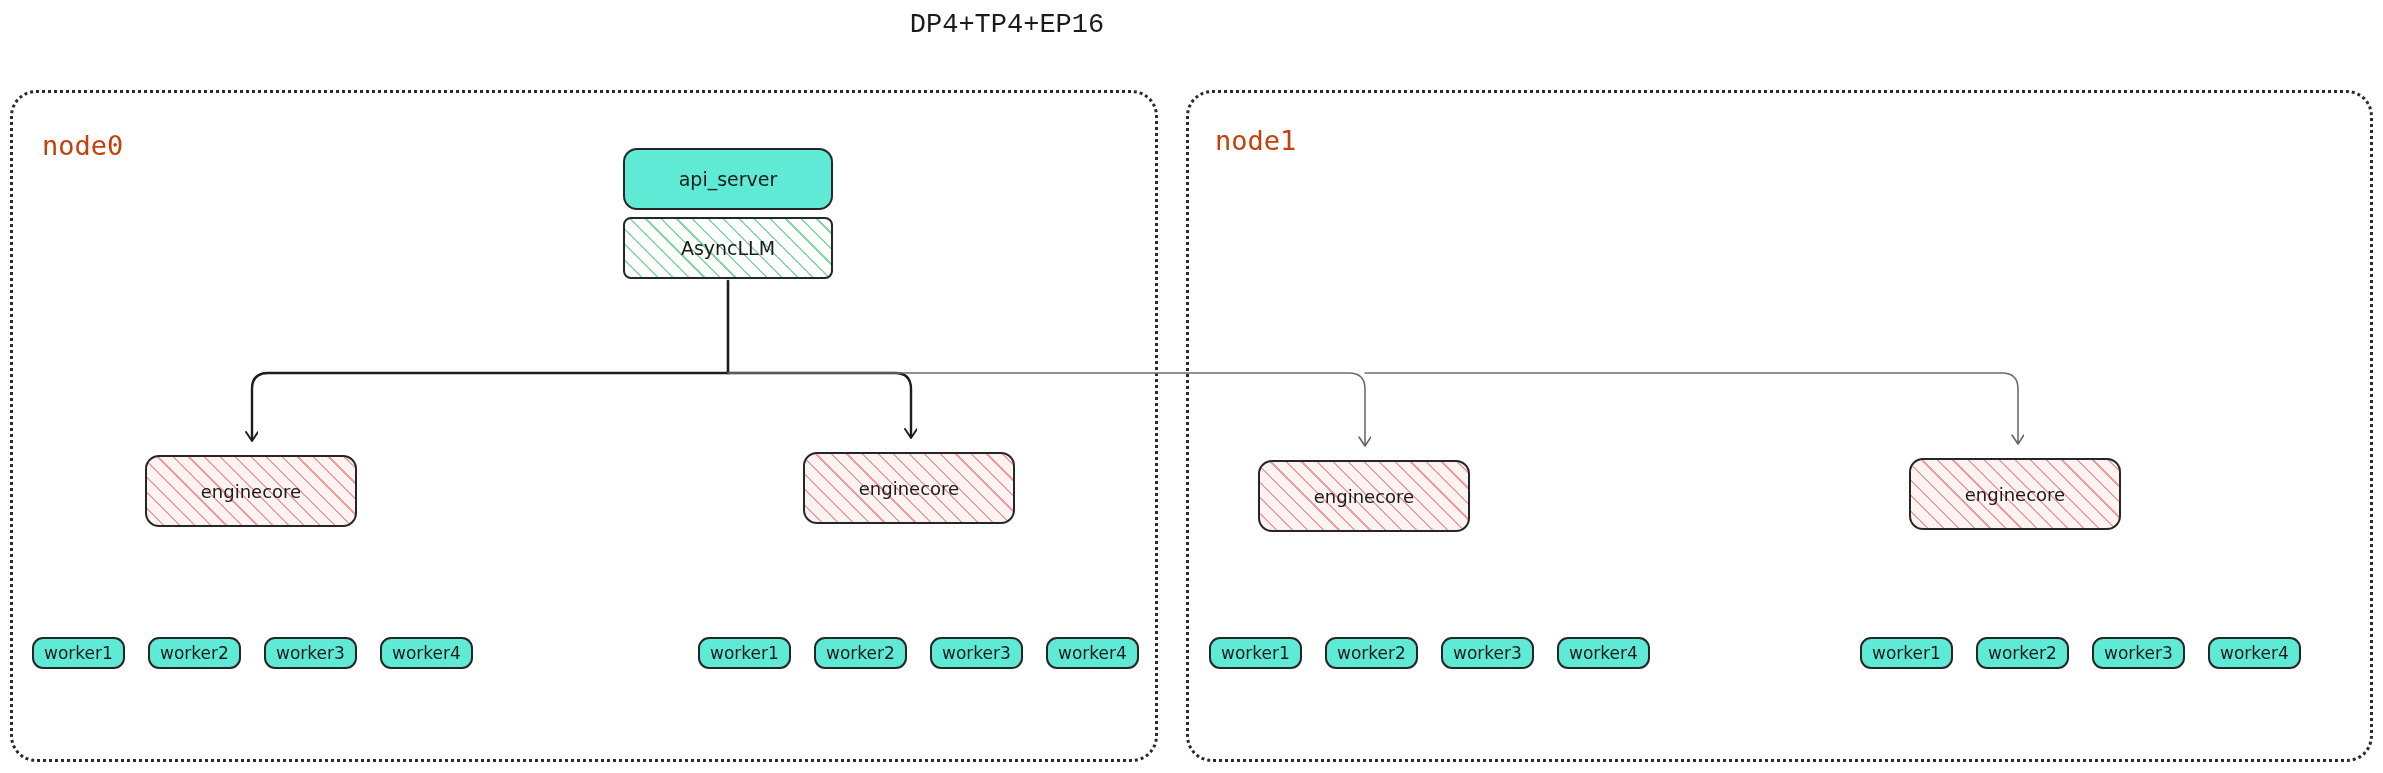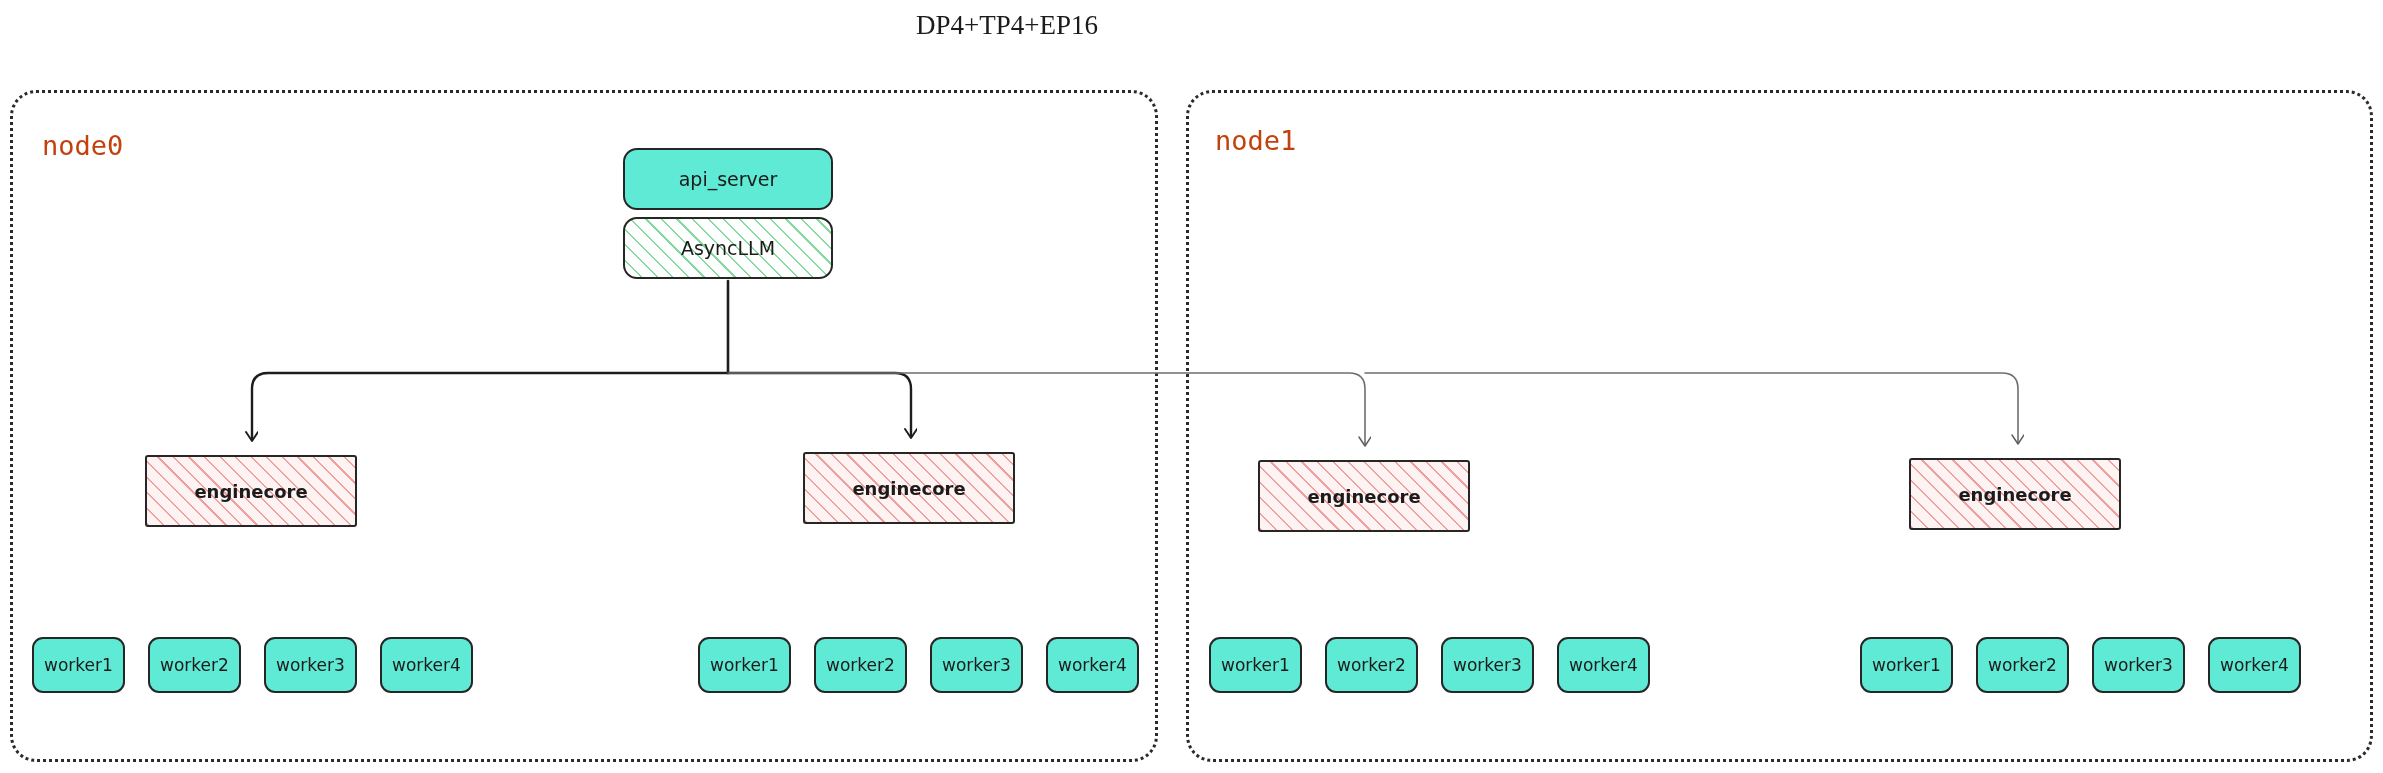--- a/index.html
+++ b/index.html
@@ -14,21 +14,21 @@
     font-family: "DejaVu Sans", sans-serif;
     overflow: hidden;
   }
 
   #diagram-title {
     position: absolute;
     left: 0;
     top: 10px;
     width: 2014px;
     text-align: center;
-    font-family: Liberation Serif, serif;
+    font-family: Liberation Mono, monospace;
     font-size: 27px;
     color: #1b1b1b;
     letter-spacing: 0px;
     white-space: nowrap;
   }
 
   .node-container {
     position: absolute;
     border: 3px dotted #2b2b2b;
     border-radius: 26px;
@@ -68,52 +68,51 @@
   #api-server-box {
     left: 623px; top: 148px; width: 210px; height: 62px;
     font-size: 19px;
     border-radius: 14px;
   }
 
   
   #asyncllm-box {
     left: 623px; top: 217px; width: 210px; height: 62px;
     font-size: 19px;
-    border-radius: 14px;
+    border-radius: 8px;
     background-color: #ffffff;
     background-image: repeating-linear-gradient(
         45deg,
         rgba(126, 217, 154, 0.95) 0px,
         rgba(126, 217, 154, 0.95) 1.6px,
         rgba(255,255,255,0) 1.6px,
         rgba(255,255,255,0) 11px);
   }
 
   
   .enginecore-box {
     width: 212px; height: 72px;
     font-size: 18px;
-    border-radius: 3px;
+    border-radius: 14px;
     background-color: #fdf3f3;
     background-image: repeating-linear-gradient(
         45deg,
         rgba(237, 132, 132, 0.75) 0px,
         rgba(237, 132, 132, 0.75) 1.6px,
         rgba(255,255,255,0) 1.6px,
         rgba(255,255,255,0) 11px);
-    font-weight: bold;
   }
   #enginecore-0 { left: 145px;  top: 455px; }
   #enginecore-1 { left: 803px;  top: 452px; }
   #enginecore-2 { left: 1258px; top: 460px; }
   #enginecore-3 { left: 1909px; top: 458px; }
 
   
   .worker-box {
-    height: 56px;
+    height: 32px;
     font-size: 17px;
     border-radius: 11px;
     border-width: 2.2px;
     padding: 0 10px;
     top: 637px;
   }
 
   
   #edges-svg {
     position: absolute;

